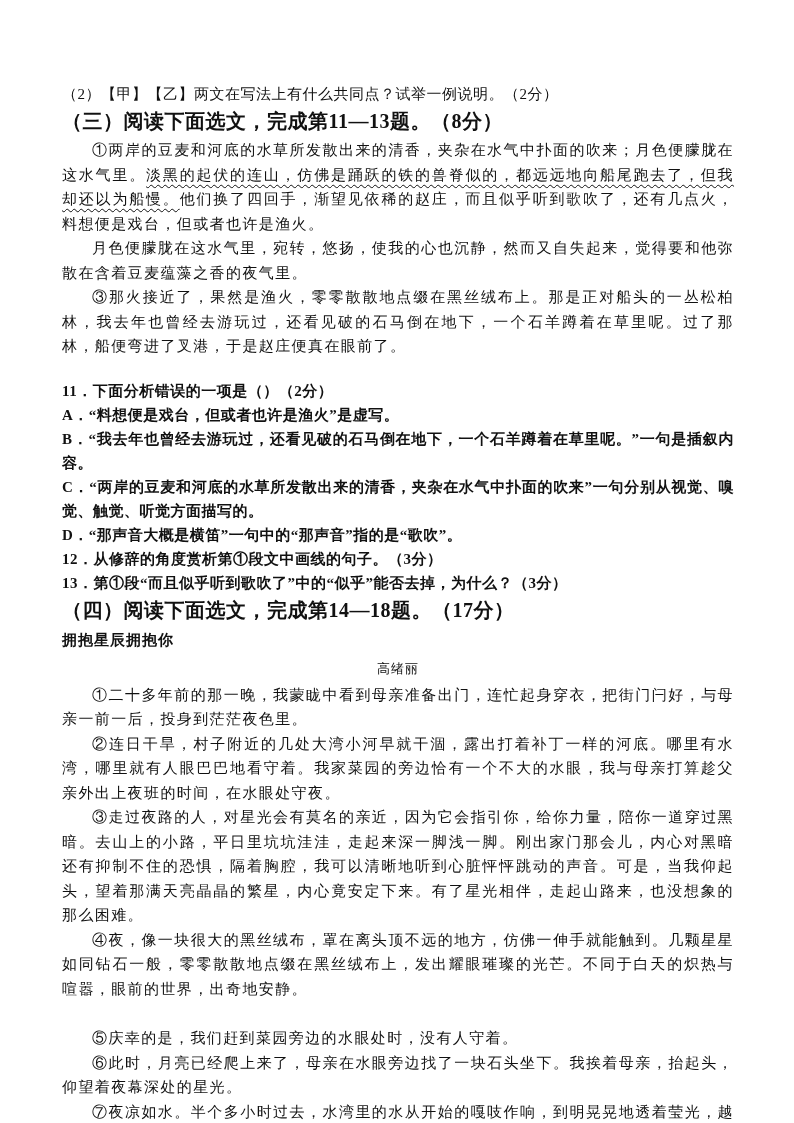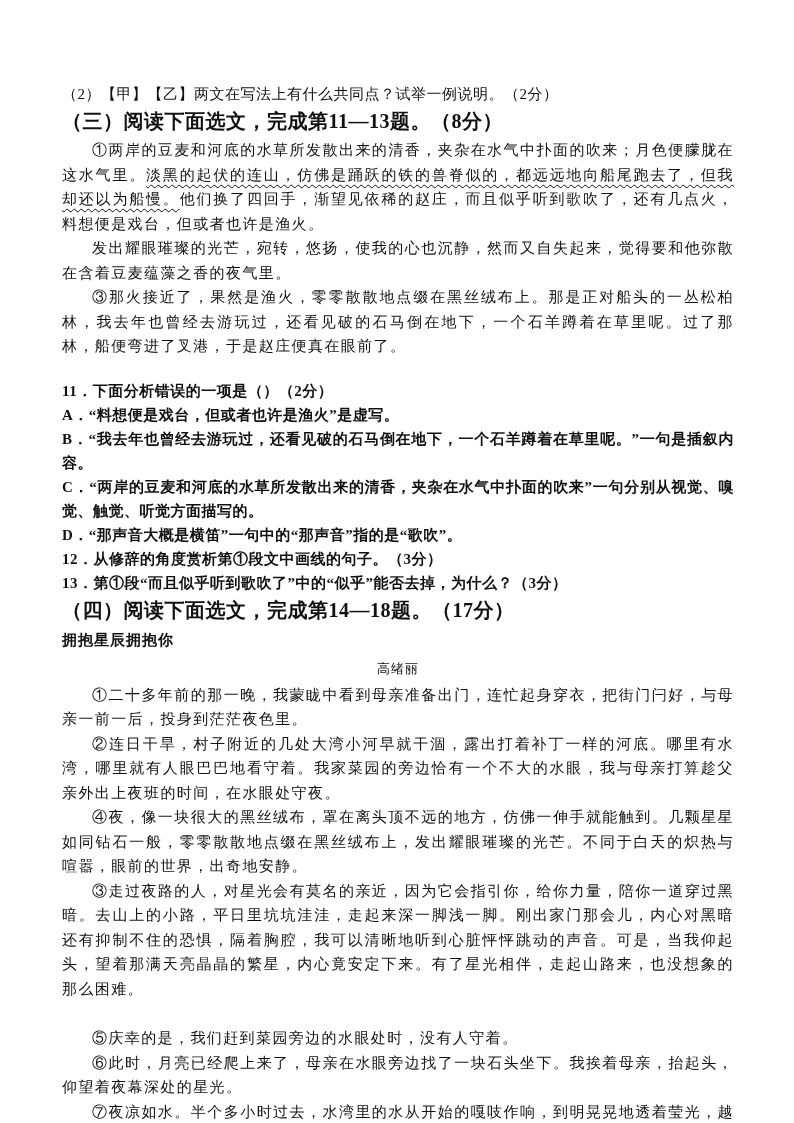--- a/index.html
+++ b/index.html
@@ -63,40 +63,40 @@
 <body>
 
 <div class="page">
 
   <p class="qline">（2）【甲】【乙】两文在写法上有什么共同点？试举一例说明。（2分）</p>
 
   <h3 class="section-heading">（三）阅读下面选文，完成第11—13题。（8分）</h3>
 
   <p class="passage"><span>①两岸的豆麦和河底的水草所发散出来的清香，夹杂在水气中扑面的吹来；月色便朦胧在这水气里。</span><span class="wavy">淡黑的起伏的连山，仿佛是踊跃的铁的兽脊似的，都远远地向船尾跑去了，但我却还以为船慢。</span><span>他们换了四回手，渐望见依稀的赵庄，而且似乎听到歌吹了，还有几点火，料想便是戏台，但或者也许是渔火。</span></p>
 
-  <p class="passage">发出耀眼璀璨的光芒，宛转，悠扬，使我的心也沉静，然而又自失起来，觉得要和他弥散在含着豆麦蕴藻之香的夜气里。</p>
+  <p class="passage">月色便朦胧在这水气里，宛转，悠扬，使我的心也沉静，然而又自失起来，觉得要和他弥散在含着豆麦蕴藻之香的夜气里。</p>
 
   <p class="passage">③那火接近了，果然是渔火，零零散散地点缀在黑丝绒布上。那是正对船头的一丛松柏林，我去年也曾经去游玩过，还看见破的石马倒在地下，一个石羊蹲着在草里呢。过了那林，船便弯进了叉港，于是赵庄便真在眼前了。</p>
 
   <div class="questions">
     <p class="qline">11．下面分析错误的一项是（）（2分）</p>
     <p class="qline">A．“料想便是戏台，但或者也许是渔火”是虚写。</p>
     <p class="qline">B．“我去年也曾经去游玩过，还看见破的石马倒在地下，一个石羊蹲着在草里呢。”一句是插叙内容。</p>
     <p class="qline">C．“两岸的豆麦和河底的水草所发散出来的清香，夹杂在水气中扑面的吹来”一句分别从视觉、嗅觉、触觉、听觉方面描写的。</p>
     <p class="qline">D．“那声音大概是横笛”一句中的“那声音”指的是“歌吹”。</p>
     <p class="qline">12．从修辞的角度赏析第①段文中画线的句子。（3分）</p>
     <p class="qline">13．第①段“而且似乎听到歌吹了”中的“似乎”能否去掉，为什么？（3分）</p>
   </div>
 
   <h3 class="section-heading">（四）阅读下面选文，完成第14—18题。（17分）</h3>
 
   <p class="essay-title">拥抱星辰拥抱你</p>
   <p class="essay-author">高绪丽</p>
 
   <p class="passage">①二十多年前的那一晚，我蒙眬中看到母亲准备出门，连忙起身穿衣，把街门闩好，与母亲一前一后，投身到茫茫夜色里。</p>
   <p class="passage">②连日干旱，村子附近的几处大湾小河早就干涸，露出打着补丁一样的河底。哪里有水湾，哪里就有人眼巴巴地看守着。我家菜园的旁边恰有一个不大的水眼，我与母亲打算趁父亲外出上夜班的时间，在水眼处守夜。</p>
+  <p class="passage">③走过夜路的人，对星光会有莫名的亲近，因为它会指引你，给你力量，陪你一道穿过黑暗。去山上的小路，平日里坑坑洼洼，走起来深一脚浅一脚。刚出家门那会儿，内心对黑暗还有抑制不住的恐惧，隔着胸腔，我可以清晰地听到心脏怦怦跳动的声音。可是，当我仰起头，望着那满天亮晶晶的繁星，内心竟安定下来。有了星光相伴，走起山路来，也没想象的那么困难。</p>
   <p class="passage">④夜，像一块很大的黑丝绒布，罩在离头顶不远的地方，仿佛一伸手就能触到。几颗星星如同钻石一般，零零散散地点缀在黑丝绒布上，发出耀眼璀璨的光芒。不同于白天的炽热与喧嚣，眼前的世界，出奇地安静。</p>
-  <p class="passage">③走过夜路的人，对星光会有莫名的亲近，因为它会指引你，给你力量，陪你一道穿过黑暗。去山上的小路，平日里坑坑洼洼，走起来深一脚浅一脚。刚出家门那会儿，内心对黑暗还有抑制不住的恐惧，隔着胸腔，我可以清晰地听到心脏怦怦跳动的声音。可是，当我仰起头，望着那满天亮晶晶的繁星，内心竟安定下来。有了星光相伴，走起山路来，也没想象的那么困难。</p>
   <p class="passage gap-before">⑤庆幸的是，我们赶到菜园旁边的水眼处时，没有人守着。</p>
   <p class="passage">⑥此时，月亮已经爬上来了，母亲在水眼旁边找了一块石头坐下。我挨着母亲，抬起头，仰望着夜幕深处的星光。</p>
   <p class="passage">⑦夜凉如水。半个多小时过去，水湾里的水从开始的嘎吱作响，到明晃晃地透着莹光，越积越多。母亲弯下腰，把空桶摁到水湾底，再提上来，足有大半桶水。担心我们离开的工夫会有人来，我与母亲分别提着</p>
 
 </div>
 
 </body></html>

